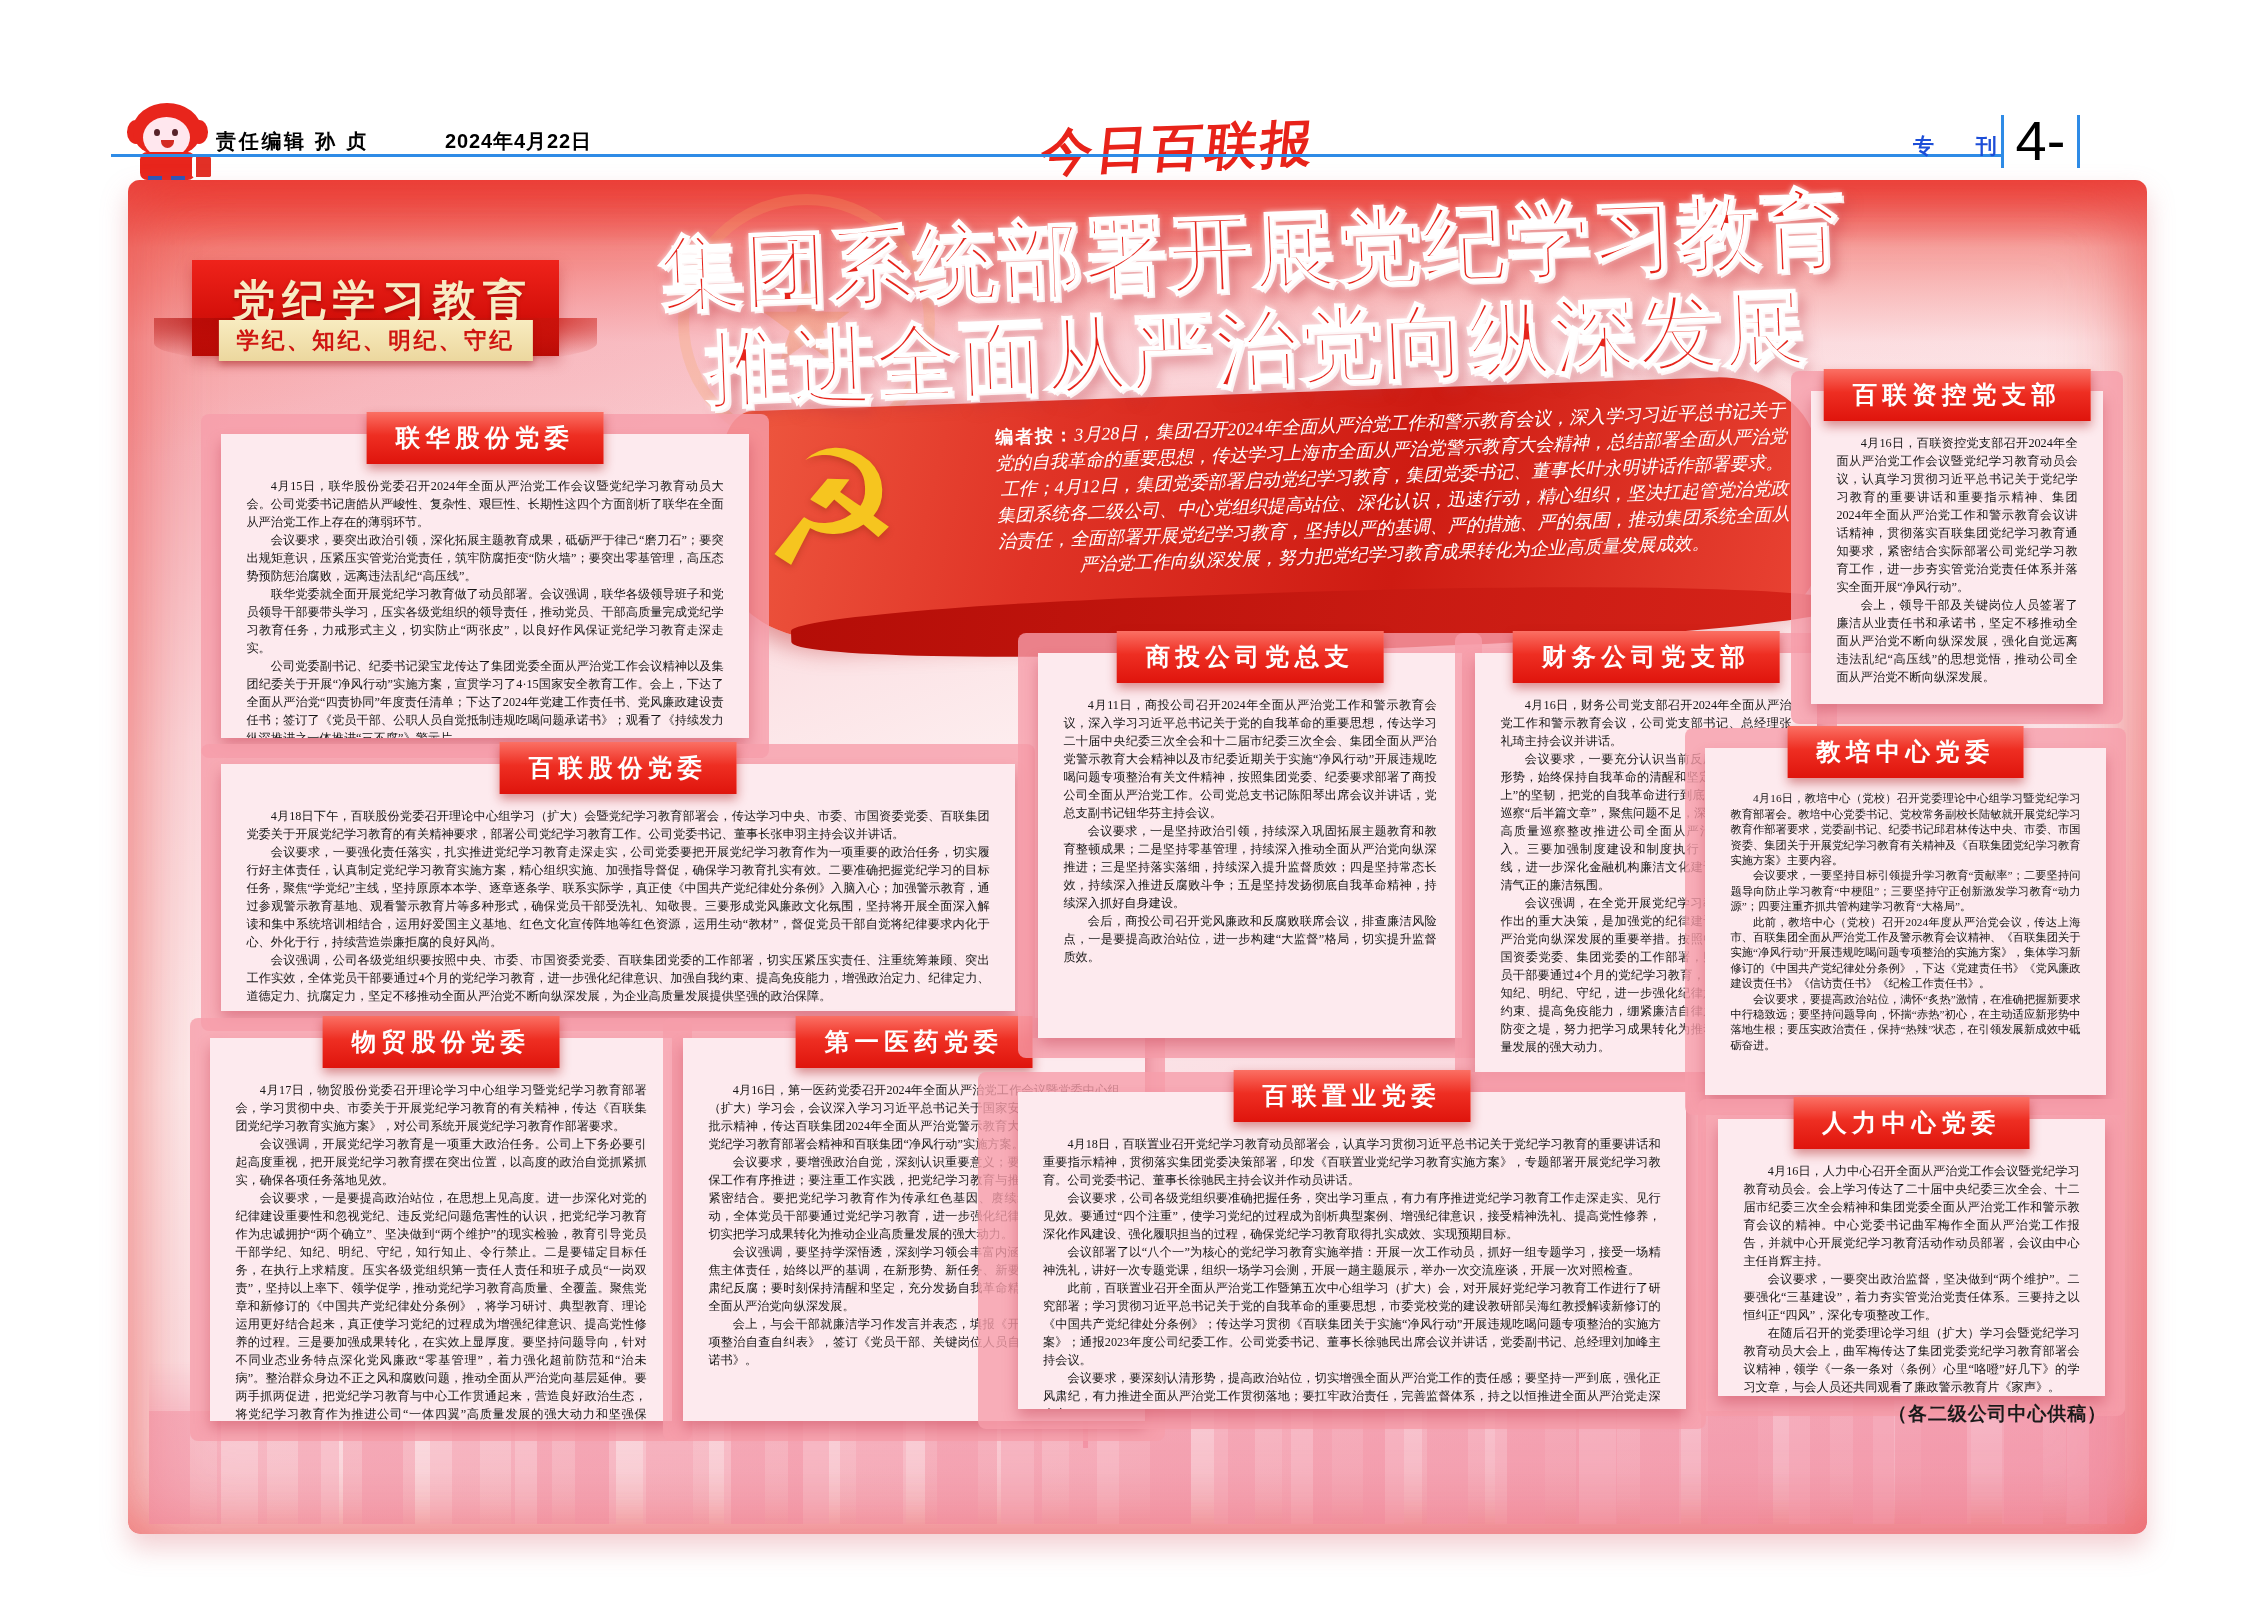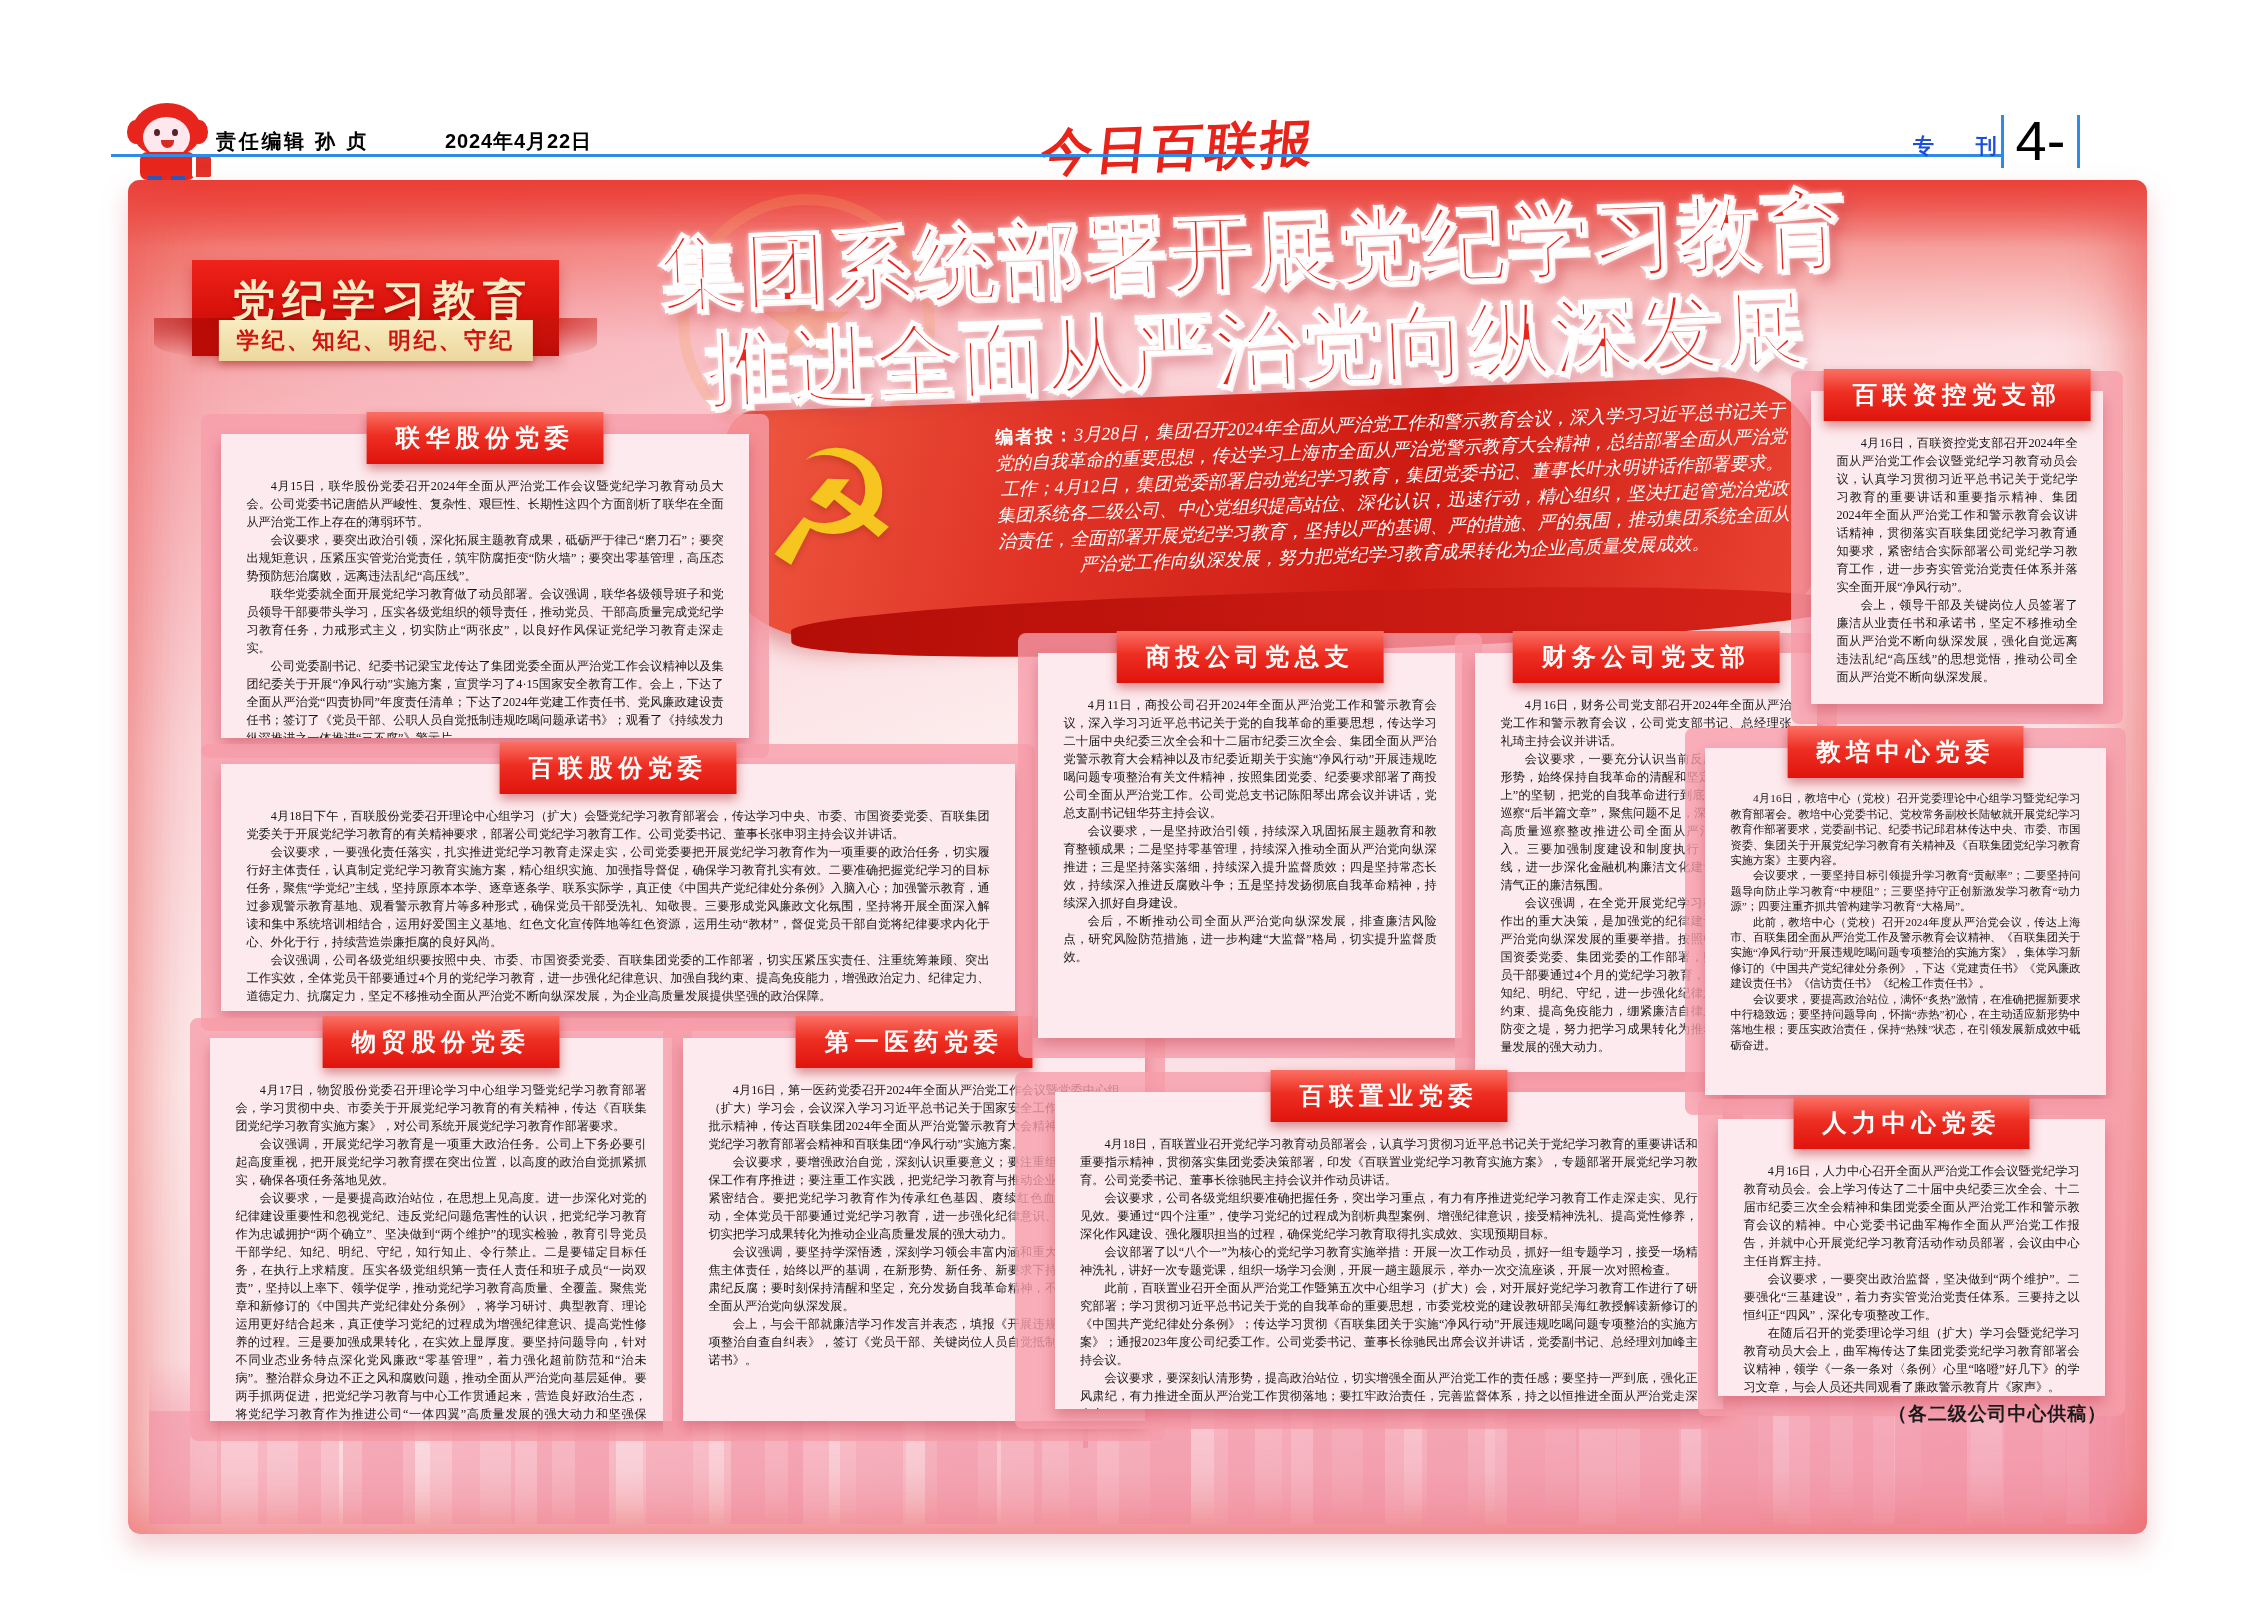--- a/index.html
+++ b/index.html
@@ -111,21 +111,21 @@
          font-size:12.2px;line-height:18px;text-align:justify;color:#151515;}
   .abody p{margin:0;text-indent:2em;}
   .small .abody{font-size:11.3px;line-height:15.4px;}
 
   #mat-lianhua  {left:201px; top:414px; width:568px;height:344px;}
   #mat-gufen    {left:201px; top:744px;width:834px;height:287px;}
   #mat-wumao    {left:190px; top:1018px;width:502px;height:423px;}
   #mat-yiyao    {left:663px;top:1018px;width:502px;height:423px;}
   #mat-shangtou {left:1018px;top:633px;width:464px;height:425px;}
   #mat-caiwu    {left:1447px;top:633px;width:382px; height:459px;margin-left:8px;}
-  #mat-zhiye    {left:1015px;top:1072px;width:728px;height:357px;padding-left:40px;}
+  #mat-zhiye    {left:978px;top:1072px;width:728px;height:357px;padding-left:40px;}
   #mat-zikong   {left:1791px;top:371px; width:332px; height:353px;}
   #mat-jiaopei  {left:1685px;top:728px;width:441px; height:387px;}
   #mat-renli    {left:1698px;top:1099px;width:427px; height:317px;}
 
   .supply-note{position:absolute;left:1610px;top:1401px;width:497px;z-index:7;text-align:right;
                font-size:19px;font-weight:700;letter-spacing:0.9px;color:#1a1a1a;}
 </style>
 </head>
 <body>
 
@@ -229,21 +229,21 @@
         </div>
       </div>
   </section>
 
   <section class="mat" id="mat-shangtou">
     <div class="card">
         <h2 class="tab">商投公司党总支</h2>
       <div class="abody">
           <p>4月11日，商投公司召开2024年全面从严治党工作和警示教育会议，深入学习习近平总书记关于党的自我革命的重要思想，传达学习二十届中央纪委三次全会和十二届市纪委三次全会、集团全面从严治党警示教育大会精神以及市纪委近期关于实施“净风行动”开展违规吃喝问题专项整治有关文件精神，按照集团党委、纪委要求部署了商投公司全面从严治党工作。公司党总支书记陈阳琴出席会议并讲话，党总支副书记钮华芬主持会议。</p>
           <p>会议要求，一是坚持政治引领，持续深入巩固拓展主题教育和教育整顿成果；二是坚持零基管理，持续深入推动全面从严治党向纵深推进；三是坚持落实落细，持续深入提升监督质效；四是坚持常态长效，持续深入推进反腐败斗争；五是坚持发扬彻底自我革命精神，持续深入抓好自身建设。</p>
-          <p>会后，不断推动公司全面从严治党向纵深发展，排查廉洁风险点，研究风险防范措施，进一步构建“大监督”格局，切实提升监督质效。</p>
+          <p>会后，商投公司召开党风廉政和反腐败联席会议，排查廉洁风险点，一是要提高政治站位，进一步构建“大监督”格局，切实提升监督质效。</p>
         </div>
       </div>
   </section>
 
   <section class="mat" id="mat-caiwu">
     <div class="card">
         <h2 class="tab">财务公司党支部</h2>
       <div class="abody">
           <p>4月16日，财务公司党支部召开2024年全面从严治党工作和警示教育会议，公司党支部书记、总经理张礼琦主持会议并讲话。</p>
           <p>会议要求，一要充分认识当前反腐败斗争的严峻形势，始终保持自我革命的清醒和坚定，以“永远在路上”的坚韧，把党的自我革命进行到底。二要做深做实巡察“后半篇文章”，聚焦问题不足，深化标本兼治，以高质量巡察整改推进公司全面从严治党不断引向深入。三要加强制度建设和制度执行，坚守红线、底线，进一步深化金融机构廉洁文化建设，全力营造风清气正的廉洁氛围。</p>

